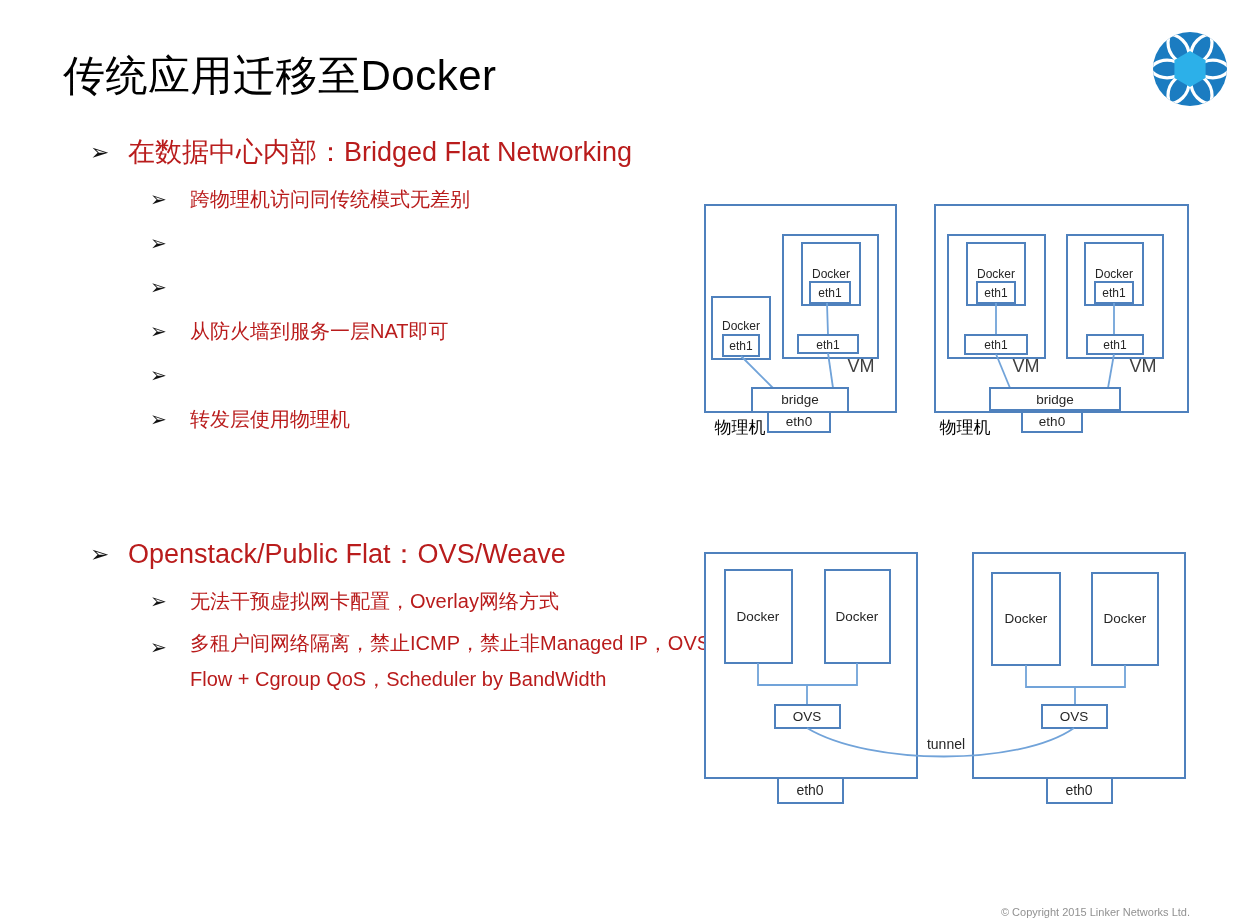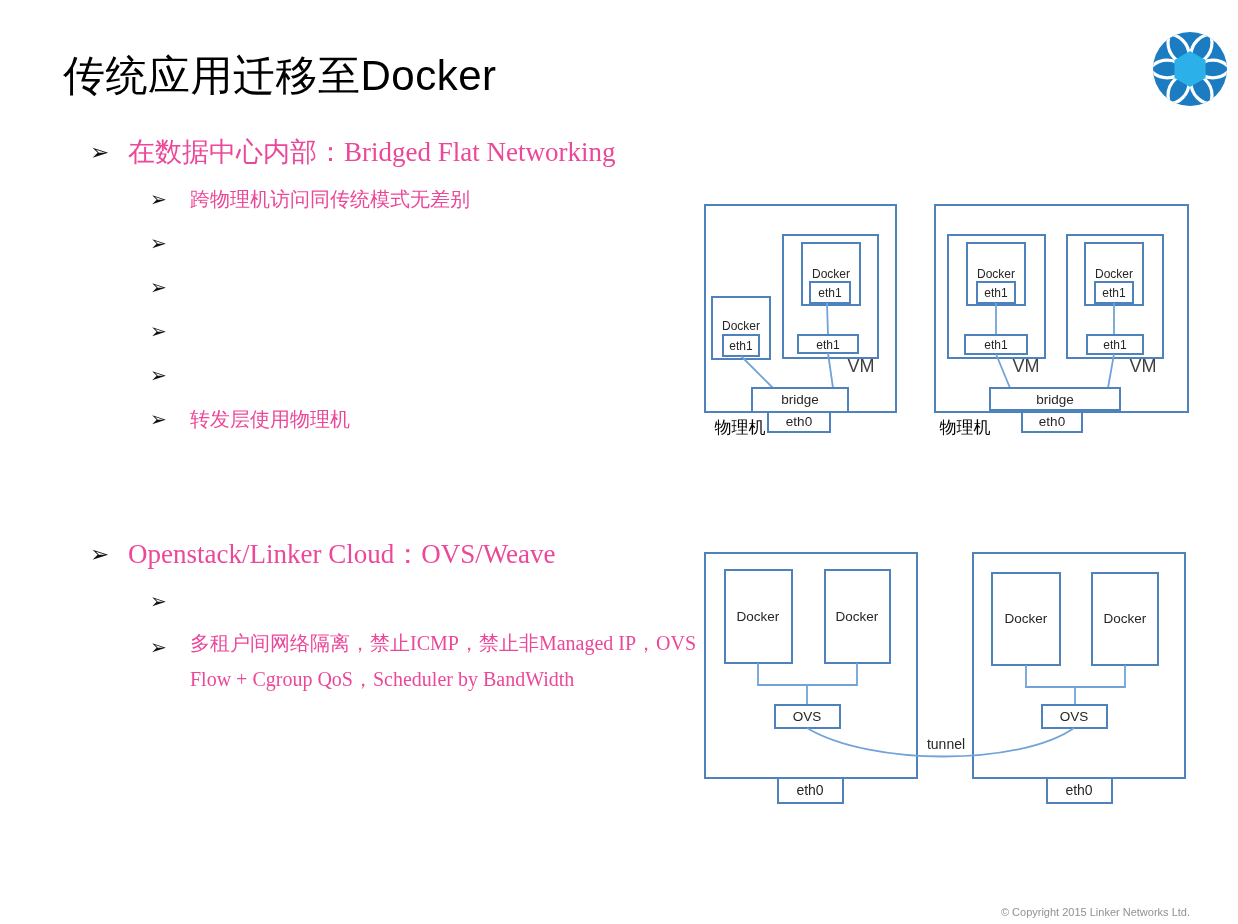--- a/index.html
+++ b/index.html
@@ -13,21 +13,21 @@
 
   
   #slide-title {
     left:63px; top:48px; font-size:42px; font-weight:normal;
     color:#000; letter-spacing:0.5px; white-space:nowrap;
   }
 
   
   .row { position:absolute; display:flex; align-items:flex-start; }
   .row .mk { flex:0 0 auto; color:#111; }
-  .row .tx { color:#ec4899;font-family:Liberation Serif, serif; }
+  .row .tx { color:#b91c1c; }
 
   .l1 { left:90px; width:660px; }
   .l1 .mk { width:38px; font-size:23px; line-height:36px; }
   .l1 .tx { font-size:27px; line-height:36px; }
 
   .l2 { left:150px; width:580px; }
   .l2 .mk { width:40px; font-size:20px; line-height:32px; }
   .l2 .tx { font-size:20px; line-height:32px; }
 
   .l2.wrap { width:588px; }
@@ -82,35 +82,37 @@
   <span class="tx">跨物理机访问同传统模式无差别</span>
 </div>
 <div class="row l2" style="top:227px;">
   <span class="mk">➢</span>
 </div>
 <div class="row l2" style="top:271px;">
   <span class="mk">➢</span>
 </div>
 <div class="row l2" style="top:315px;">
   <span class="mk">➢</span>
+  <span class="tx">从防火墙到服务一层NAT即可</span>
 </div>
 <div class="row l2" style="top:359px;">
   <span class="mk">➢</span>
 </div>
 <div class="row l2" style="top:403px;">
   <span class="mk">➢</span>
   <span class="tx">转发层使用物理机</span>
 </div>
 
 <div class="row l1" style="top:536px;">
   <span class="mk">➢</span>
-  <span class="tx">Openstack/Linker Cloud：OVS/Weave</span>
+  <span class="tx">Openstack/Public Flat：OVS/Weave</span>
 </div>
 <div class="row l2" style="top:585px;">
   <span class="mk">➢</span>
+  <span class="tx">无法干预虚拟网卡配置，Overlay网络方式</span>
 </div>
 <div class="row l2 wrap" style="top:625px;">
   <span class="mk">➢</span>
   <span class="tx">多租户间网络隔离，禁止ICMP，禁止非Managed IP，OVS Flow + Cgroup QoS，Scheduler by BandWidth</span>
 </div>
 
 <svg width="495" height="245" viewBox="0 0 495 245" style="left:700px; top:200px;">
 
   <g>
     <rect class="box" x="5" y="5" width="191" height="207"></rect>

